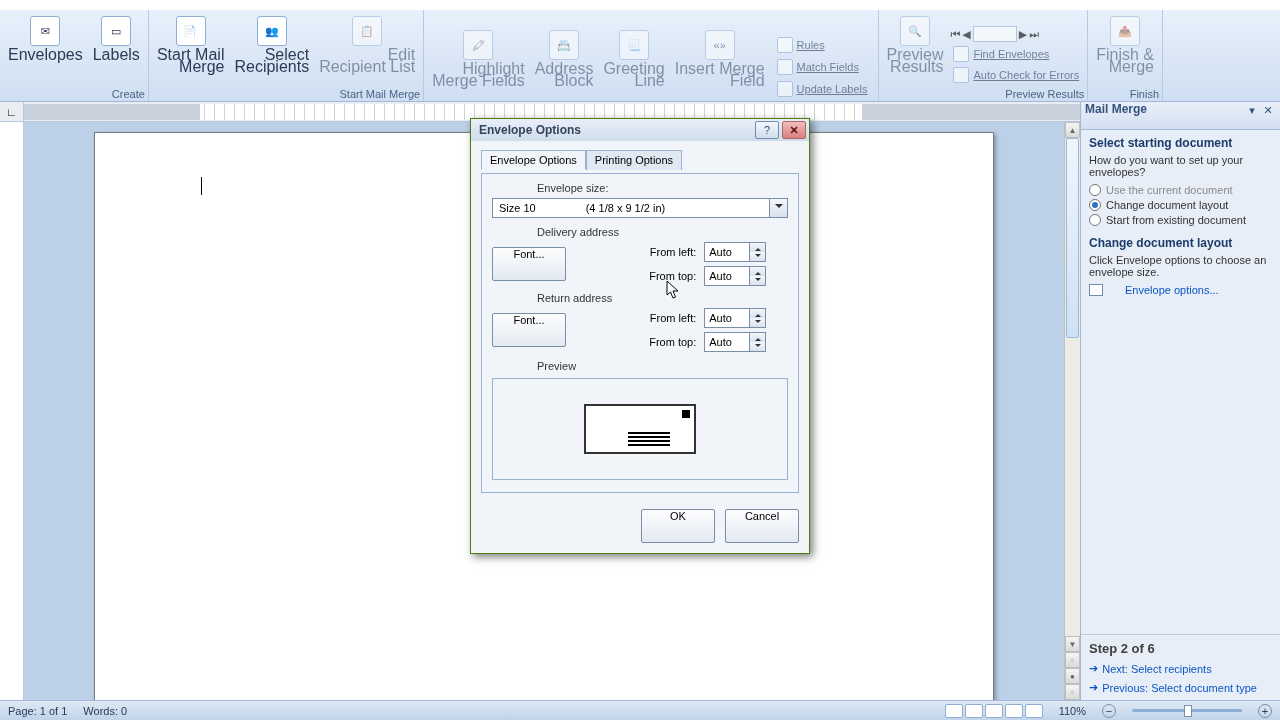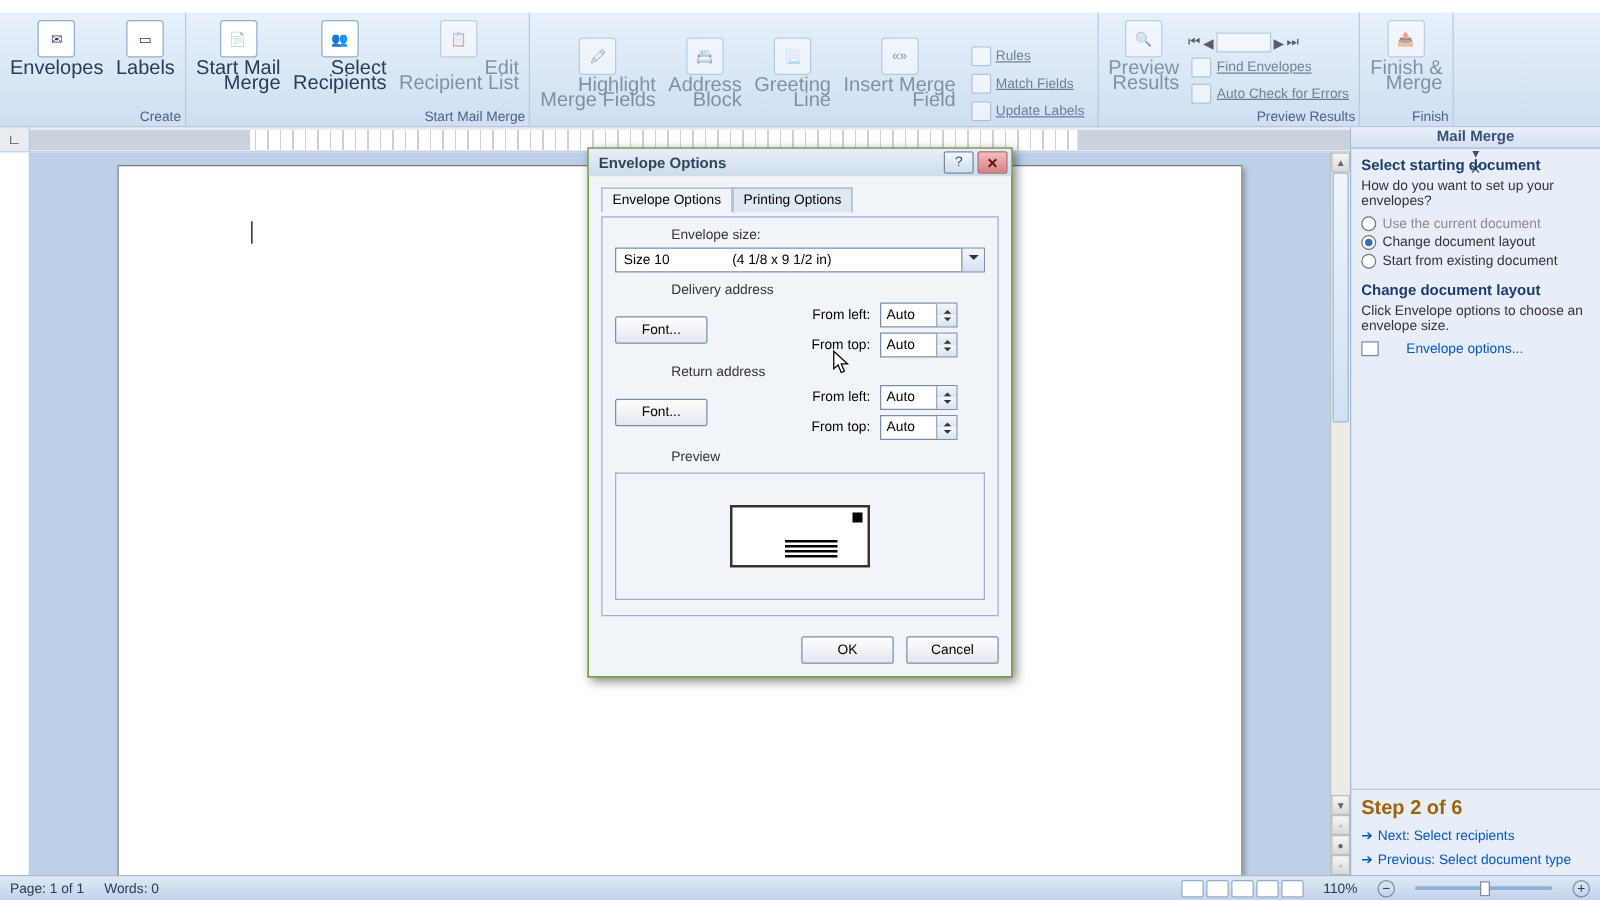--- a/index.html
+++ b/index.html
@@ -32,52 +32,52 @@
   .caret { position:absolute; width:1px; height:18px; background:#000; left:106px; top:44px;}
 
   
   .vscroll { position:absolute; right:200px; top:122px; bottom:20px; width:16px; background:#ecebe6; border-left:1px solid #c0c0c0; display:flex; flex-direction:column;}
   .vscroll .btn { height:16px; background:linear-gradient(#f6f6f5,#d9d9d9); border:1px solid #bebebe; display:flex; align-items:center; justify-content:center; font-size:8px; color:#666;}
   .vscroll .track { flex:1; position:relative; }
   .vscroll .thumb { position:absolute; left:1px; right:1px; top:0; height:200px; background:linear-gradient(#eef5fd,#cfe1f5); border:1px solid #9db7d6; border-radius:2px;}
 
   
   .taskpane { position:absolute; right:0; top:102px; width:200px; bottom:20px; background:#e8eef7; border-left:1px solid #a3b8d6; display:flex; flex-direction:column;}
-  .tphead { height:17px; background:linear-gradient(#e9effa,#d4dff0); display:flex; align-items:center; padding:0 4px; border-bottom:1px solid #a3b8d6;flex-direction:column;}
+  .tphead { height:28px; background:linear-gradient(#e9effa,#d4dff0); display:flex; align-items:flex-start; padding:0 4px; border-bottom:1px solid #a3b8d6;}
   .tphead .title { font-weight:bold; color:#35537a; font-size:12px; flex:1;}
   .tphead .ibtn { width:16px; height:16px; display:flex; align-items:center; justify-content:center; color:#35537a; font-size:11px;}
   .tpbody { padding:6px 8px; color:#333; font-size:11px;}
   .tpbody h3 { font-size:12px; color:#1c3d6b; font-weight:bold; margin-bottom:4px;}
   .tpbody p { margin-bottom:6px;}
   .radio-row { display:flex; align-items:center; gap:5px; margin:3px 0; }
   .radio { width:12px; height:12px; border:1px solid #767676; border-radius:50%; display:flex; align-items:center; justify-content:center; background:#fff;}
   .radio.on::after { content:""; width:6px; height:6px; background:#3171c3; border-radius:50%; }
   .linkish { color:#0a56c2; text-decoration: none; display:flex; align-items:center; gap:22px; margin:3px 0; cursor:pointer; }
   .tpfoot { margin-top:auto; border-top:1px solid #c0cbda; padding:6px 8px; display:flex; flex-direction:column; gap:6px; font-size:11px;}
-  .tpfoot .step { font-weight:bold; color:#a16207; font-size:16px; }
+  .tpfoot .step { font-weight:bold; color:#404040; font-size:13px; }
   .tpfoot .navrow { display:flex; align-items:center; gap:4px; color:#0a56c2;}
 
   
   .dialog { position:absolute; left:470px; top:118px; width:340px; background:#f1f5fa; border:1px solid #4d7c0f; box-shadow:3px 3px 8px rgba(0,0,0,.5); z-index:50;}
   .dlgTitle { height: 22px; background:linear-gradient(#e9eff9,#cedceb); display:flex; align-items:center; padding-left:8px; }
   .dlgTitle span { font-weight:bold; color:#35445e; font-size:12px; flex:1;}
   .dlgTitle .dbtn { width:24px; height:18px; margin-right:3px; border:1px solid #6f8ead; background:linear-gradient(#f2f7fc,#d0ddec); display:flex; align-items:center; justify-content:center; font-size:11px; color:#3b5170; border-radius:2px;}
   .dlgTitle .dbtn.close { background:linear-gradient(#f3bdbd,#d98080); color:#5a1414; border-color:#a66; font-weight:bold;}
   .dlgBody { padding:8px 10px;}
   .tabs { display:flex; gap:0; margin-bottom:4px;}
   .tab { padding:3px 8px; border:1px solid #9cb1cf; background:#e0e8f2; border-bottom:none; position:relative; top:1px; font-size:11px;}
   .tab.active { background:#f1f5fa; border-bottom:1px solid #f1f5fa; font-weight:normal;}
   .tab span { text-decoration: underline; text-decoration-color: transparent; }
   .panel { border:1px solid #9cb1cf; padding:8px 10px 12px; background:#f1f5fa; }
   .lbl { font-size:11px; color:#333;margin-left:45px;}
   .select { display:flex; align-items:center; border:1px solid #7a8ea9; background:#fff; height:20px;}
   .select .sval { flex:1; padding:0 6px; font-size:11px;}
   .select .sarrow { width:18px; height:18px; border-left:1px solid #7a8ea9; background:linear-gradient(#f4f7fb,#d7e2ef); display:flex; align-items:center; justify-content:center;}
   .select .sarrow::after { content:""; border:4px solid transparent; border-top-color:#333;}
-  .wbtn { height:22px; padding:0 12px; border:1px solid #7a8ea9; background:linear-gradient(#fdfdfe,#e3e9f1); font-size:11px; display:flex; align-items:center; justify-content:center; border-radius:2px;}
+  .wbtn { height:34px; padding:0 12px; border:1px solid #7a8ea9; background:linear-gradient(#fdfdfe,#e3e9f1); font-size:11px; display:flex; align-items:flex-start; justify-content:center; border-radius:2px;}
   .spin { display:flex; width:62px; height:20px; border:1px solid #7a8ea9; background:#fff;}
   .spin .sval { flex:1; padding:0 4px; display:flex; align-items:center; font-size:11px;}
   .spin .arrows { width:16px; display:flex; flex-direction:column; border-left:1px solid #7a8ea9;}
   .spin .arrows div { flex:1; background:linear-gradient(#f4f7fb,#d7e2ef); display:flex; align-items:center; justify-content:center;}
   .spin .arrows div::after { content:""; border:3px solid transparent; }
   .spin .arrows div.up::after { border-bottom-color:#333; }
   .spin .arrows div.down::after { border-top-color:#333; }
   .fldgrid { display:grid; grid-template-columns: auto auto auto auto; gap:4px 8px; align-items:center; margin:4px 0;}
   .fldgrid .rt { text-align:right; font-size:11px;}
   .preview { border:1px solid #9cb1cf; height:102px; margin-top:6px; display:flex; align-items:center; justify-content:center; background:#f1f5fa;}

